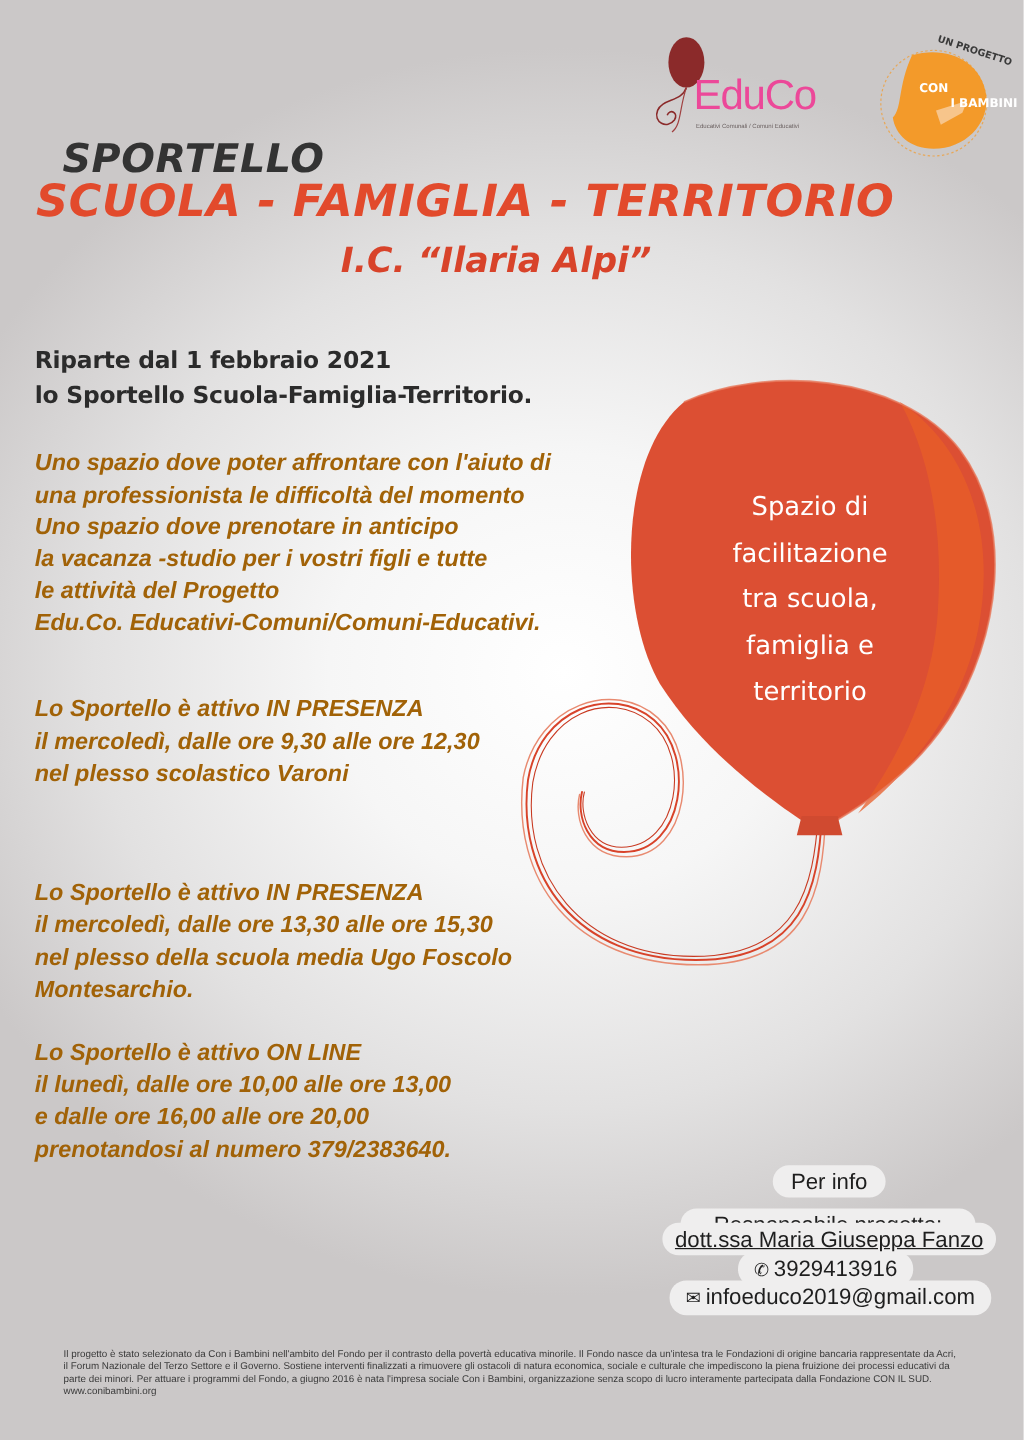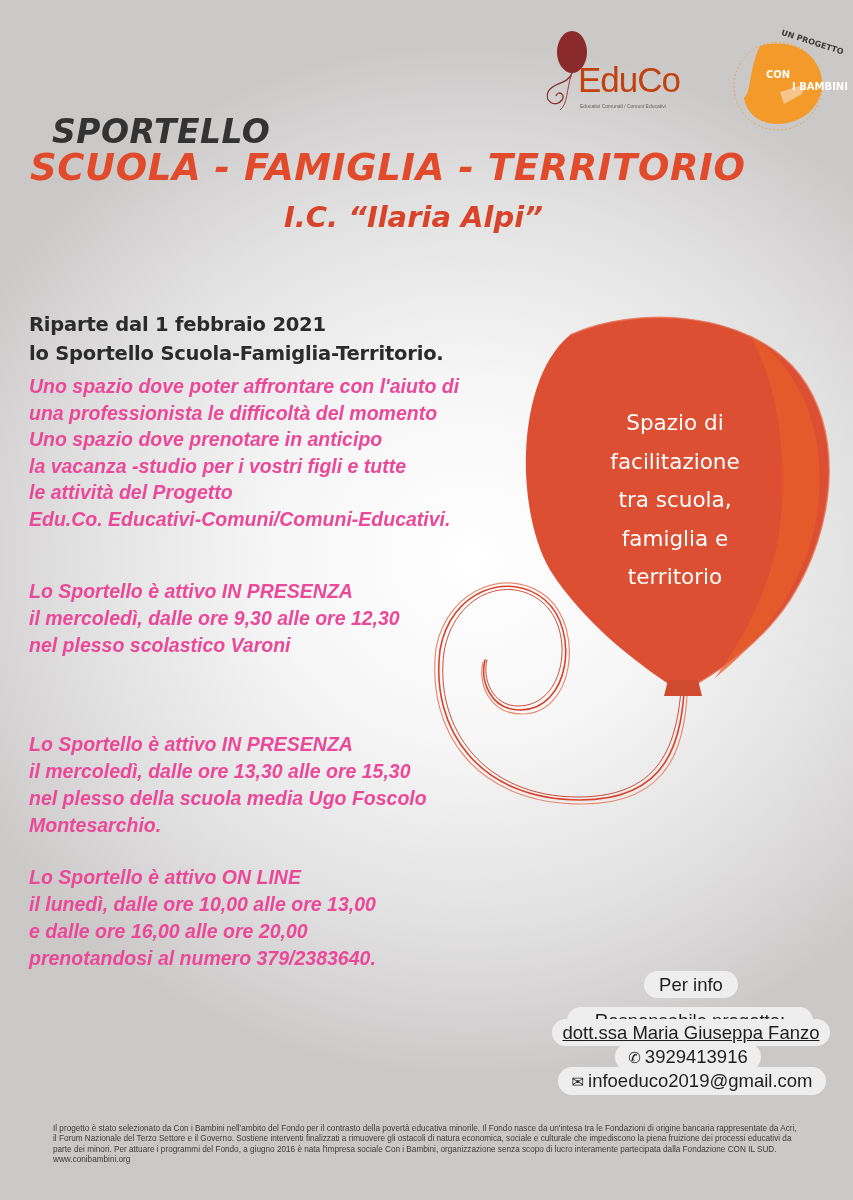--- a/index.html
+++ b/index.html
@@ -8,21 +8,21 @@
       background: radial-gradient(ellipse 560px 520px at 470px 560px, #ffffff 0%, #f6f6f6 35%, #e2e1e1 70%, #cbc8c8 100%);
       font-family: "Liberation Sans", sans-serif;
       color: #262626;
     }
     .abs { position: absolute; }
 
     
     #educo-logo { left: 538px; top: 30px; width: 160px; height: 84px; }
     #educo-logo .word {
       position: absolute; left: 40px; top: 30px; font-size: 35px; letter-spacing: -1px;
-      color: #c2410c; font-family: "Liberation Sans", sans-serif;
+      color: #ec4899; font-family: "Liberation Sans", sans-serif;
     }
     #educo-logo .tag {
       position: absolute; left: 42px; top: 73px; font-size: 5px; color: #6a6060; white-space: nowrap;
     }
     #conibambini-logo { left: 718px; top: 28px; width: 130px; height: 104px; }
     #conibambini-logo .t1 { position: absolute; left: 48px; top: 41px; color: #fff; font-weight: bold; font-size: 10px; line-height: 11px; font-family: "DejaVu Sans", sans-serif; }
     #conibambini-logo .t2 { position: absolute; left: 48px; top: 53px; color: #fff; font-weight: bold; font-size: 10px; line-height: 11px; font-family: "DejaVu Sans", sans-serif; margin-left: 26px; }
     #conibambini-logo .top { position: absolute; left: 65px; top: 0px; color: #3a3a3a; font-weight: bold; font-size: 8px; transform: rotate(18deg); transform-origin: left top; white-space: nowrap; font-family: "DejaVu Sans", sans-serif;}
 
     
@@ -35,27 +35,27 @@
       color: #e24a2c; letter-spacing: 0.6px; white-space: nowrap; font-family: "DejaVu Sans", sans-serif;
     }
     #title-3 {
       left: 284px; top: 200px; font-size: 29px; font-weight: bold; font-style: italic;
       color: #d8432a; white-space: nowrap; font-family: "DejaVu Sans", sans-serif;
     }
 
     
     .intro {
       left: 29px; font-size: 19.5px; font-weight: bold; color: #2b2b2b;
-      font-family: "DejaVu Sans", sans-serif; white-space: nowrap; letter-spacing: -0.2px; margin-top: 24px;
+      font-family: "DejaVu Sans", sans-serif; white-space: nowrap; letter-spacing: -0.2px;
     }
 
     
     .para {
       left: 29px; font-size: 19.5px; font-weight: bold; font-style: italic;
-      color: #ec4899; line-height: 27px; white-space: nowrap;
+      color: #a16207; line-height: 27px; white-space: nowrap;
       font-family: "Liberation Sans", sans-serif;
     }
     .para div { height: 27px; }
     #para-1 { top: 373px; line-height: 26.5px; }
     #para-1 div { height: 26.5px; }
     #para-2 { top: 578px; }
     #para-3 { top: 731px; }
     #para-4 { top: 864px; }
 
     

